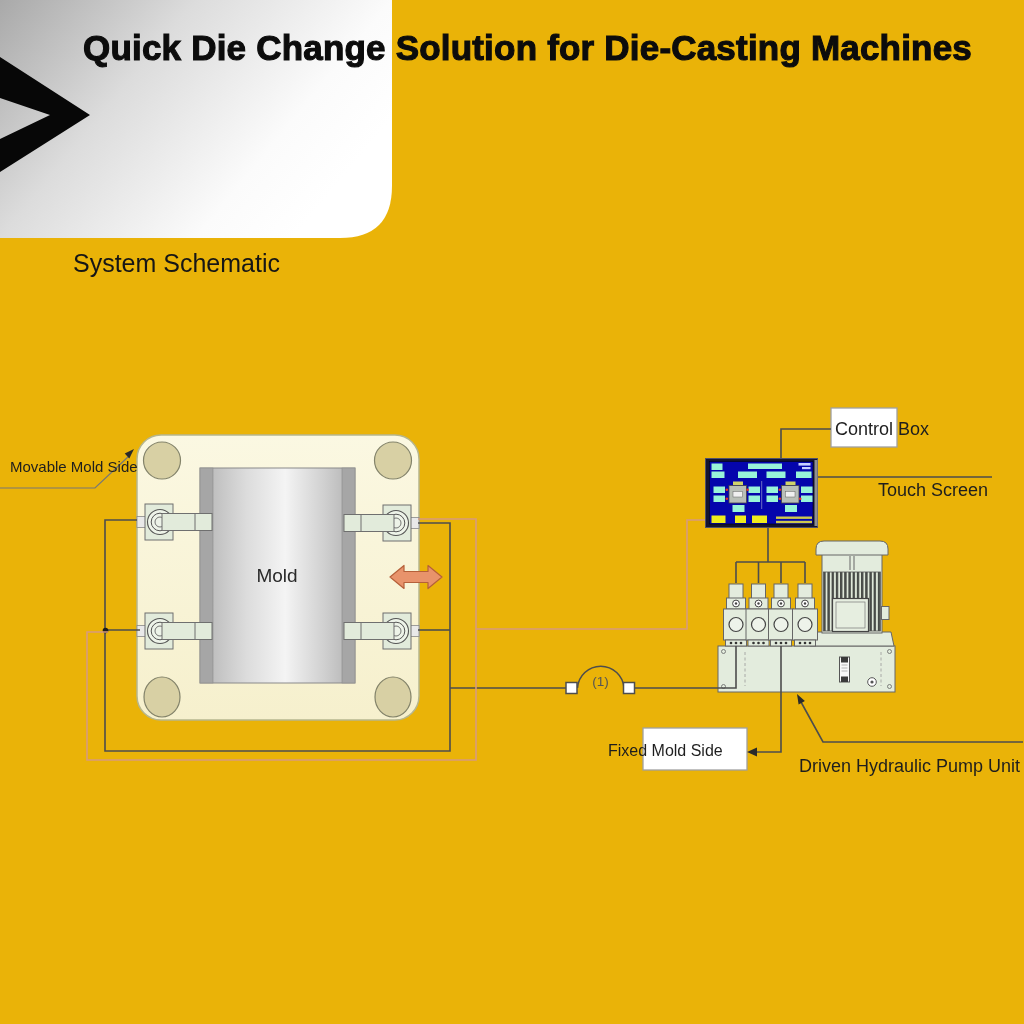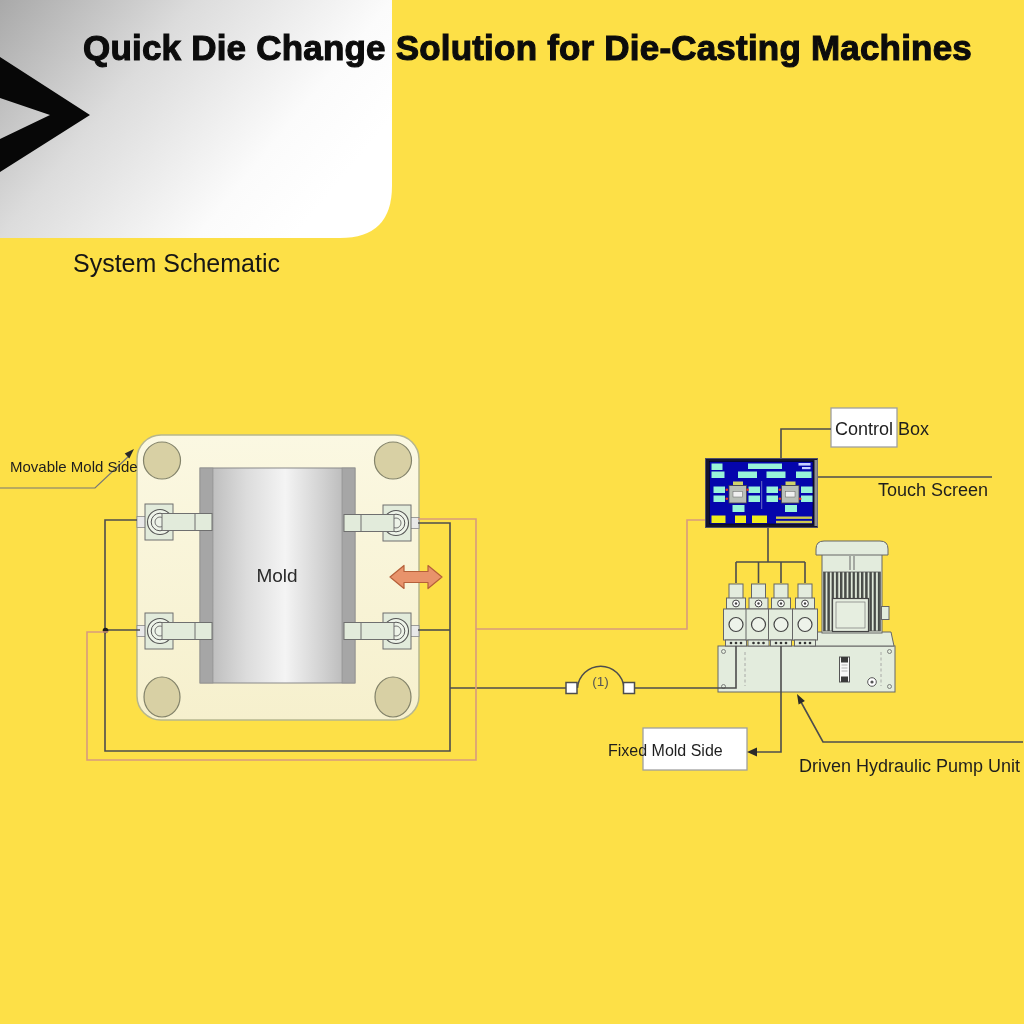--- a/index.html
+++ b/index.html
@@ -1,16 +1,16 @@
 <!DOCTYPE html>
 <html><head>
 <meta charset="utf-8">
 <style>
   html,body{margin:0;padding:0;background:#ffffff;}
-  #app{position:relative;width:1024px;height:1024px;background:#fde047;overflow:hidden;
+  #app{position:relative;width:1024px;height:1024px;background:#eab308;overflow:hidden;
        font-family:"Liberation Sans", sans-serif;}
   svg{position:absolute;left:0;top:0;}
   .title-text{font-family:"Liberation Sans",sans-serif;font-weight:bold;font-size:35px;
               fill:#0c0c0c;stroke:#0c0c0c;stroke-width:1.1px;letter-spacing:0.2px;}
   .subtitle-text{font-family:"Liberation Sans",sans-serif;font-size:25px;fill:#161616;}
   .lbl{font-family:"Liberation Sans",sans-serif;font-size:18px;fill:#1e1e1e;}
   .lbl-fixed{font-family:"Liberation Sans",sans-serif;font-size:16px;fill:#1e1e1e;}
   .lbl-sm{font-family:"Liberation Sans",sans-serif;font-size:15px;fill:#1e1e1e;}
   .lbl-mold{font-family:"Liberation Sans",sans-serif;font-size:19px;fill:#2a2a2a;}
   .lbl-ref{font-family:"Liberation Sans",sans-serif;font-size:13.5px;fill:#555;}

